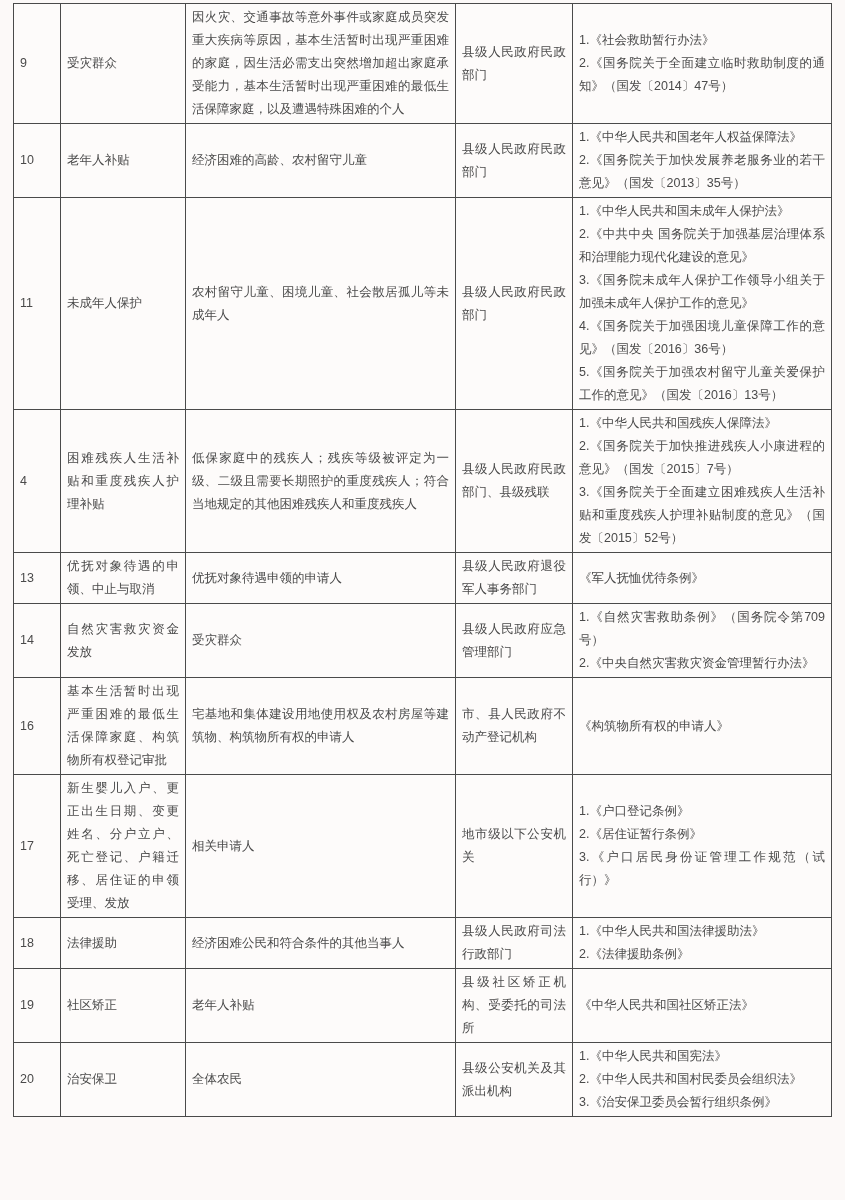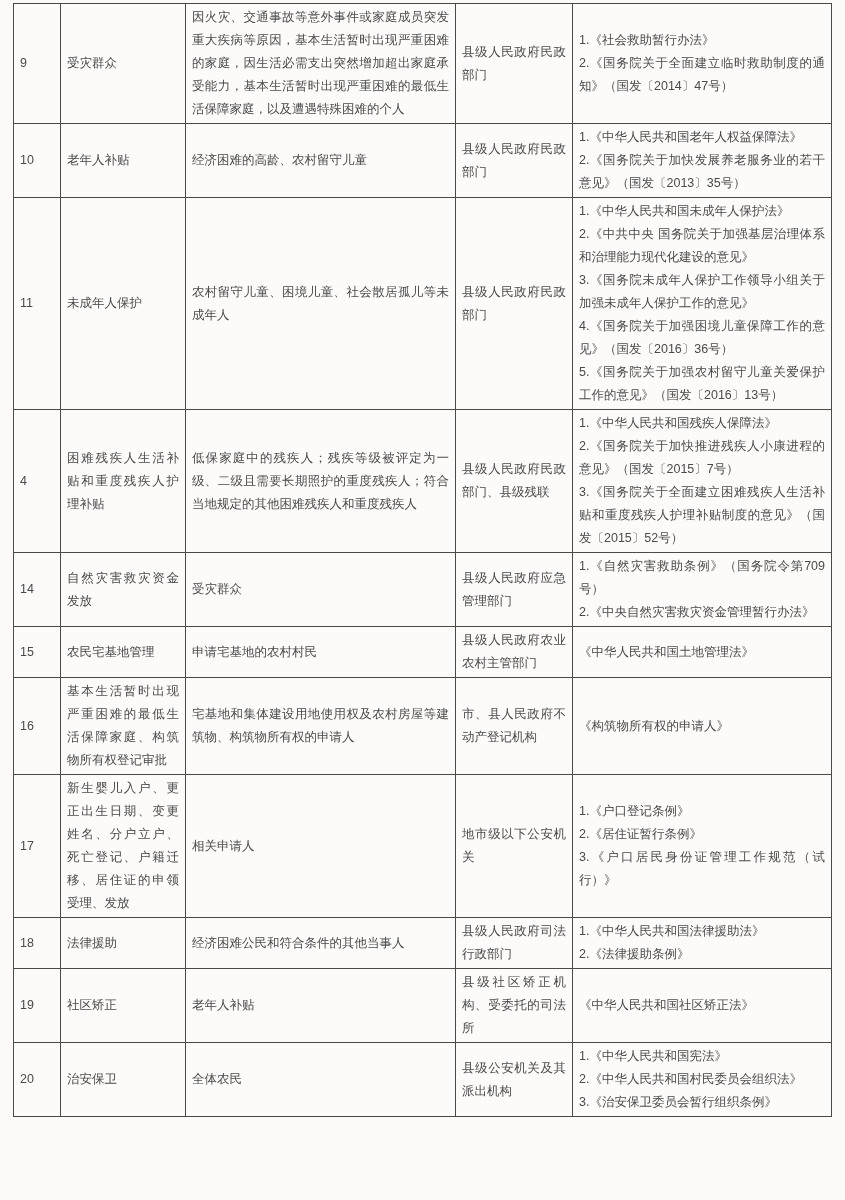--- a/index.html
+++ b/index.html
@@ -97,37 +97,37 @@
   <tr>
     <td class="col-num">4</td>
     <td class="col-item">困难残疾人生活补贴和重度残疾人护理补贴</td>
     <td class="col-target">低保家庭中的残疾人；残疾等级被评定为一级、二级且需要长期照护的重度残疾人；符合当地规定的其他困难残疾人和重度残疾人</td>
     <td class="col-dept">县级人民政府民政部门、县级残联</td>
     <td class="col-basis">1.《中华人民共和国残疾人保障法》
 2.《国务院关于加快推进残疾人小康进程的意见》（国发〔2015〕7号）
 3.《国务院关于全面建立困难残疾人生活补贴和重度残疾人护理补贴制度的意见》（国发〔2015〕52号）</td>
   </tr>
 
+  <tr>
+    <td class="col-num">13</td>
+    <td class="col-item">优抚对象待遇的申领、中止与取消</td>
+    <td class="col-target">优抚对象待遇申领的申请人</td>
+    <td class="col-dept">县级人民政府退役军人事务部门</td>
+    <td class="col-basis">《军人抚恤优待条例》</td>
+  </tr>
 
   <tr>
     <td class="col-num">14</td>
     <td class="col-item">自然灾害救灾资金发放</td>
     <td class="col-target">受灾群众</td>
     <td class="col-dept">县级人民政府应急管理部门</td>
     <td class="col-basis">1.《自然灾害救助条例》（国务院令第709号）
 2.《中央自然灾害救灾资金管理暂行办法》</td>
   </tr>
 
-  <tr>
-    <td class="col-num">15</td>
-    <td class="col-item">农民宅基地管理</td>
-    <td class="col-target">申请宅基地的农村村民</td>
-    <td class="col-dept">县级人民政府农业农村主管部门</td>
-    <td class="col-basis">《中华人民共和国土地管理法》</td>
-  </tr>
 
   <tr>
     <td class="col-num">16</td>
     <td class="col-item">基本生活暂时出现严重困难的最低生活保障家庭、构筑物所有权登记审批</td>
     <td class="col-target">宅基地和集体建设用地使用权及农村房屋等建筑物、构筑物所有权的申请人</td>
     <td class="col-dept">市、县人民政府不动产登记机构</td>
     <td class="col-basis">《构筑物所有权的申请人》</td>
   </tr>
 
   <tr>

